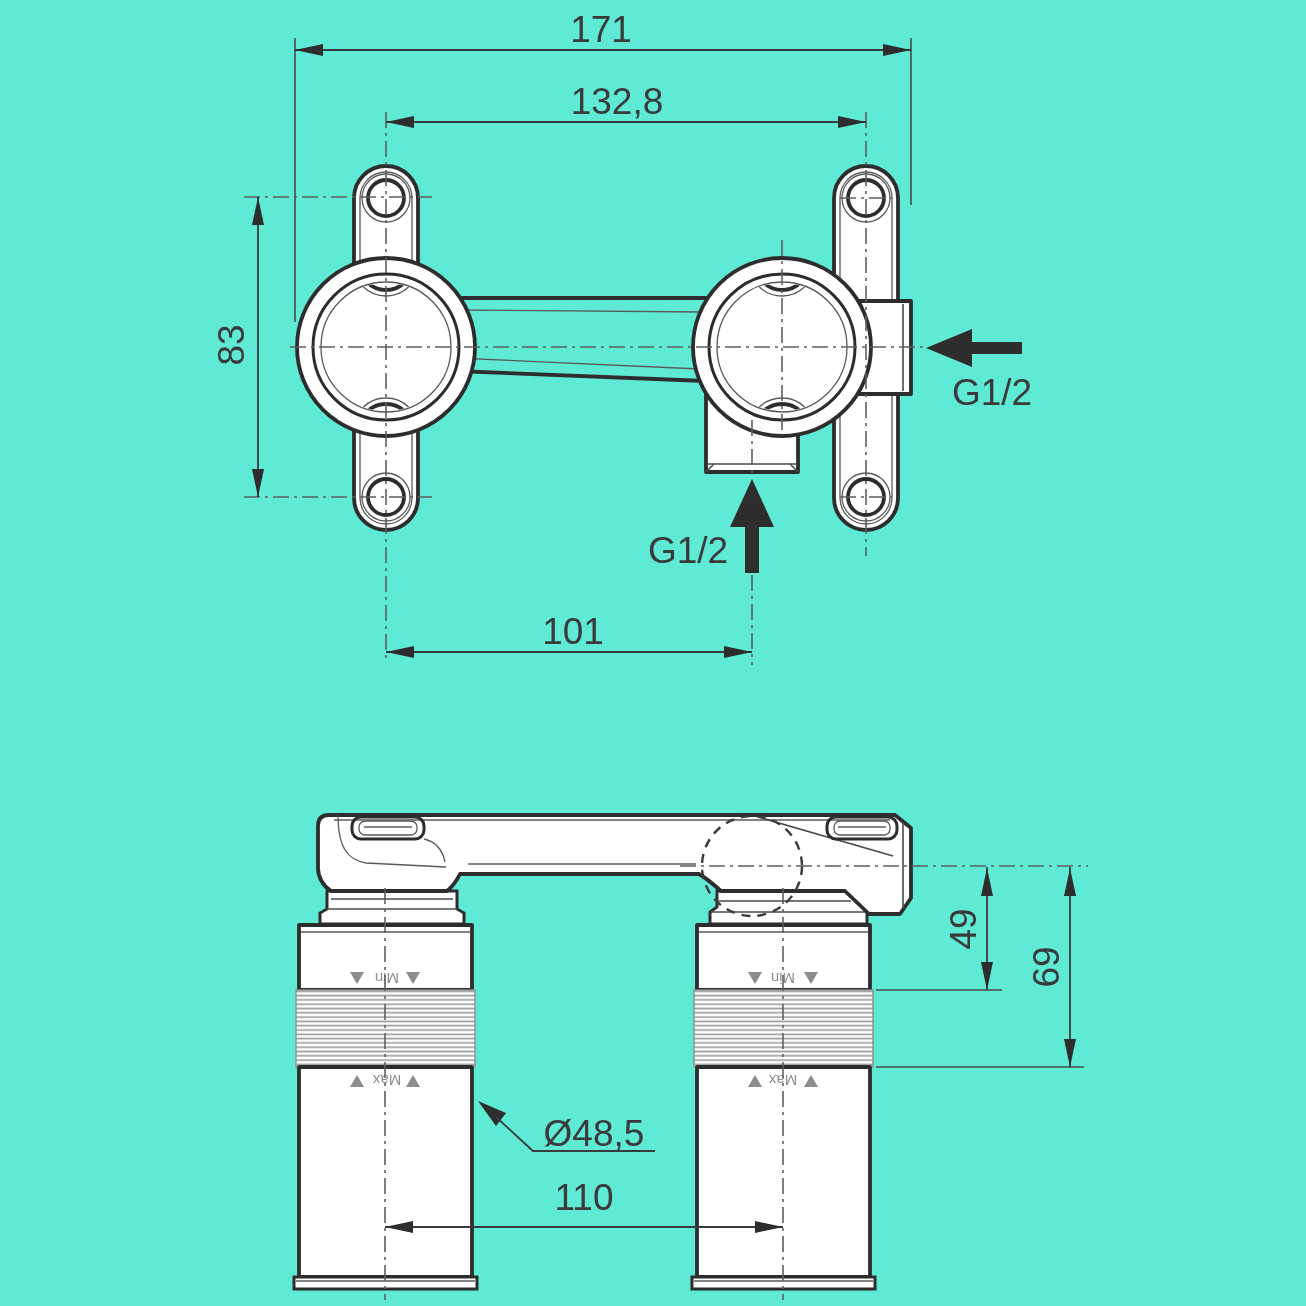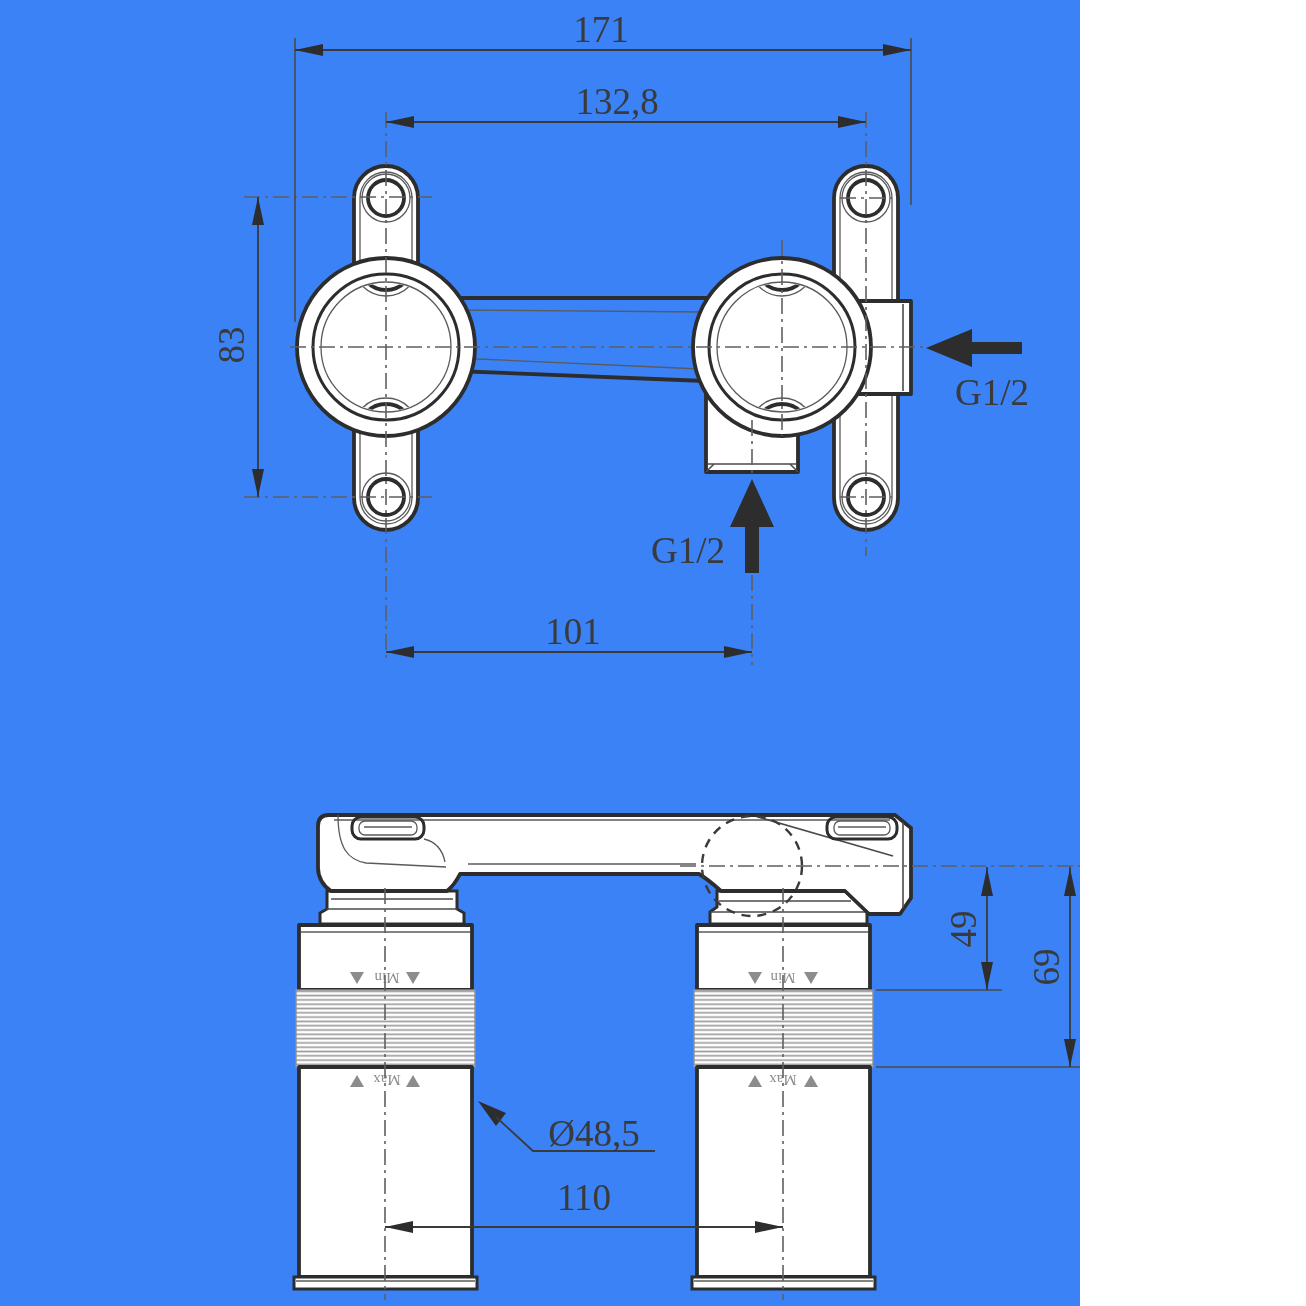--- a/index.html
+++ b/index.html
@@ -1,17 +1,17 @@
 <!DOCTYPE html>
 <html><head>
 <meta charset="utf-8">
 <style>
   html,body{margin:0;padding:0;background:#fff;}
-  .canvas{position:relative;width:1080px;height:1306px;background:#3b82f6;overflow:hidden;
-          font-family:Liberation Serif, serif;}
+  .canvas{position:relative;width:1306px;height:1306px;background:#5eead4;overflow:hidden;
+          font-family:Liberation Sans, sans-serif;}
   svg{display:block}
   
   .bold{stroke:#2d2d2d;stroke-width:3.8;fill:none;stroke-linecap:round;stroke-linejoin:round;}
   .boldf{stroke:#2d2d2d;stroke-width:3.8;fill:#ffffff;stroke-linejoin:round;}
   .med{stroke:#2d2d2d;stroke-width:3;fill:none;}
   .medf{stroke:#2d2d2d;stroke-width:3;fill:#ffffff;}
   .thin{stroke:#4a4a4a;stroke-width:1.6;fill:none;}
   .hair{stroke:#5a5a5a;stroke-width:1.3;fill:none;}
   .dim{stroke:#3a3a3a;stroke-width:1.8;fill:none;}
   .cl{stroke:#5f5f5f;stroke-width:1.6;fill:none;stroke-dasharray:16 5 3 5;}

